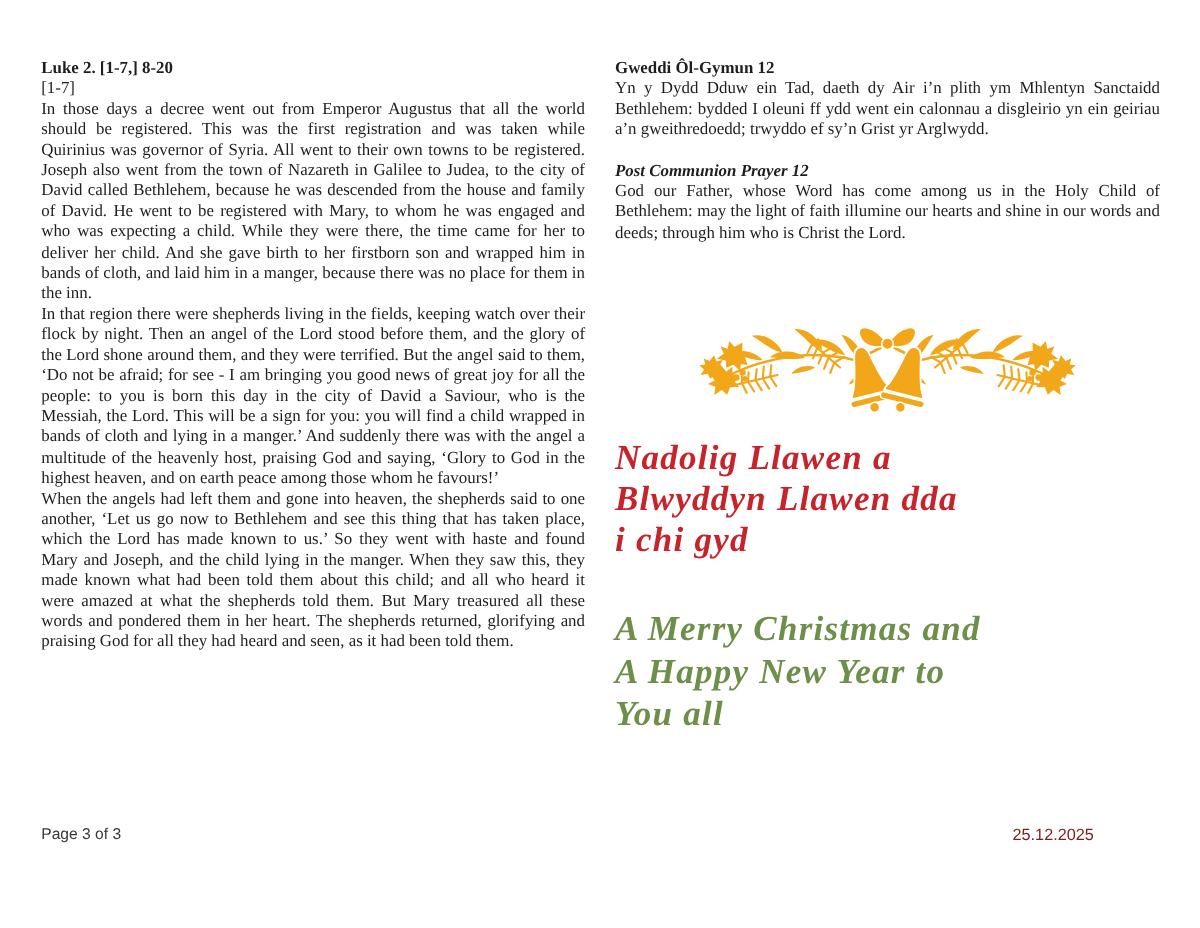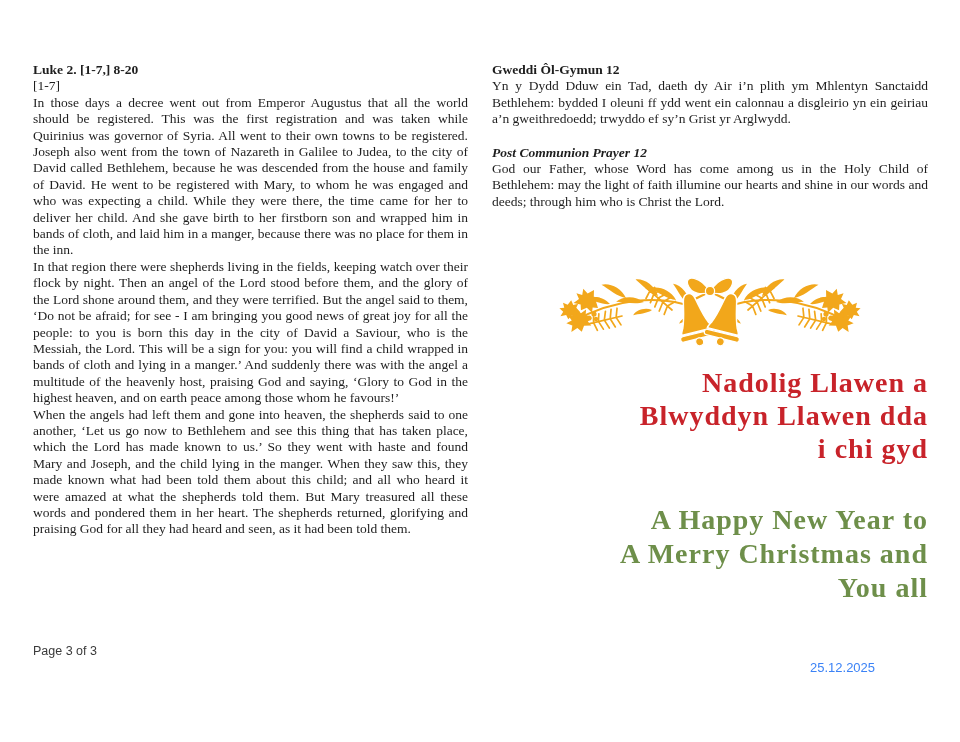--- a/index.html
+++ b/index.html
@@ -6,43 +6,44 @@
   html, body { background: #ffffff; }
   body {
     width: 960px; height: 742px;
     font-family: "Liberation Serif", serif;
     color: #1e1e1e;
     position: relative;
     overflow: hidden;
   }
   .page { position: absolute; inset: 0; background: #ffffff; }
 
-  .col { position: absolute; top: 62px; font-size: 13.5px; line-height: 16.4px; }
+  .col { position: absolute; top: 46px; font-size: 13.5px; line-height: 16.4px; }
   .col-left  { left: 33px;  width: 435px; }
   .col-right { left: 492px; width: 436px; }
 
   .heading { font-weight: bold; }
   .verse-label { }
   p.just { text-align: justify; }
   .heading2 { font-weight: bold; margin-top: 17px; font-style: italic; }
 
   .ornament { width: 310px; height: 86px; margin: 56px auto 0 auto; }
   .ornament svg { width: 100%; height: 100%; display: block; }
 
   .greeting {
-    text-align: right;
+    text-align: left;
     font-family: "Liberation Serif", serif;
+    font-style: italic;
     font-weight: bold;
     letter-spacing: 1px;
   }
   .greeting-welsh   { margin-top: 14px; font-size: 28px; line-height: 33px; }
   .greeting-english { margin-top: 38px; font-size: 28px; line-height: 34px; }
 
-  .footer-left  { position: absolute; left: 33px;  top: 644px; font-family: "Liberation Sans", sans-serif; font-size: 12.5px; color: #3a3a3a; }
-  .footer-date  { position: absolute; left: 810px; top: 660px; font-family: "Liberation Sans", sans-serif; font-size: 13px;  color: #3b82f6; }
+  .footer-left  { position: absolute; left: 33px;  top: 660px; font-family: "Liberation Sans", sans-serif; font-size: 12.5px; color: #3a3a3a; }
+  .footer-date  { position: absolute; left: 810px; top: 660px; font-family: "Liberation Sans", sans-serif; font-size: 13px;  color: #7f1d1d; }
 </style>
 </head>
 <body>
 
 <div class="page">
 
   <div class="col col-left">
     <div class="heading">Luke 2. [1-7,] 8-20</div>
     <div class="verse-label">[1-7]</div>
     <p class="just">In those days a decree went out from Emperor Augustus that all the world should be registered. This was the first registration and was taken while Quirinius was governor of Syria. All went to their own towns to be registered. Joseph also went from the town of Nazareth in Galilee to Judea, to the city of David called Bethlehem, because he was descended from the house and family of David. He went to be registered with Mary, to whom he was engaged and who was expecting a child. While they were there, the time came for her to deliver her child. And she gave birth to her firstborn son and wrapped him in bands of cloth, and laid him in a manger, because there was no place for them in the inn.</p>
@@ -100,22 +101,22 @@
       </svg>
     </div>
 
     <div class="greeting greeting-welsh" style="color: rgb(200, 35, 42);">
       <div>Nadolig Llawen a</div>
       <div>Blwyddyn Llawen dda</div>
       <div>i chi gyd</div>
     </div>
 
     <div class="greeting greeting-english" style="color: rgb(110, 143, 74);">
+      <div>A Merry Christmas and</div>
       <div>A Happy New Year to</div>
-      <div>A Merry Christmas and</div>
       <div>You all</div>
     </div>
   </div>
 
   <div class="footer-left">Page 3 of 3</div>
   <div class="footer-date">25.12.2025</div>
 
 </div>
 
 </body></html>

